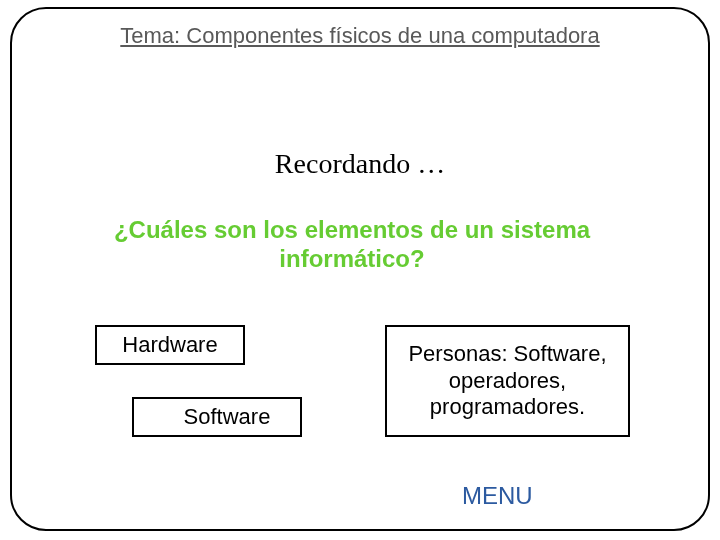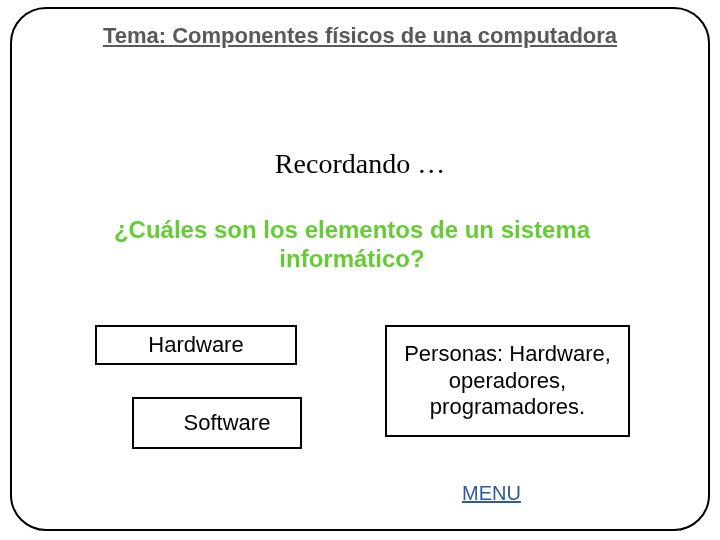--- a/index.html
+++ b/index.html
@@ -19,21 +19,21 @@
     border-radius: 36px;
   }
   .title {
     position: absolute;
     left: 0;
     top: 14px;
     width: 100%;
     text-align: center;
     font-size: 22px;
     color: #595959;
-    font-weight: bold;
+    font-weight: normal;
     text-decoration: underline;
   }
   .recordando {
     position: absolute;
     left: 0;
     top: 139px;
     width: 100%;
     text-align: center;
     font-size: 28px;
     color: #000;
@@ -58,48 +58,47 @@
     text-align: center;
     font-size: 22px;
     color: #000;
     font-family: Verdana, Arial, sans-serif;
     display: flex;
     align-items: center;
     justify-content: center;
     line-height: 1.2;
     padding: 4px;
   }
-  .hardware { left: 83px;  top: 316px; width: 202px; height: 40px; }
-  .software { left: 120px; top: 388px; width: 170px; height: 52px; padding-left: 24px; }
+  .hardware { left: 83px;  top: 316px; width: 150px; height: 40px; }
+  .software { left: 120px; top: 388px; width: 170px; height: 40px; padding-left: 24px; }
   .datos    { left: 205px; top: 448px; width: 130px; height: 40px; }
   .personas { left: 373px; top: 316px; width: 245px; height: 112px; }
   .menu {
     position: absolute;
     left: 450px;
     top: 473px;
-    font-size: 20px;
+    font-size: 24px;
     color: #2c5aa0;
-    text-decoration: underline;
     font-family: Verdana, Arial, sans-serif;
     cursor: pointer;
   }
 </style>
 </head>
 <body>
 
 <div class="slide">
 
   <div class="title">Tema: Componentes físicos de una computadora</div>
 
   <div class="recordando">Recordando …</div>
 
   <div class="question">¿Cuáles son los elementos de un sistema informático?</div>
 
   <div class="box hardware">Hardware</div>
 
   <div class="box software">Software</div>
 
 
-  <div class="box personas">Personas: Hardware, operadores, programadores.</div>
+  <div class="box personas">Personas: Software, operadores, programadores.</div>
 
   <a class="menu">MENU</a>
 
 </div>
 
 </body></html>

